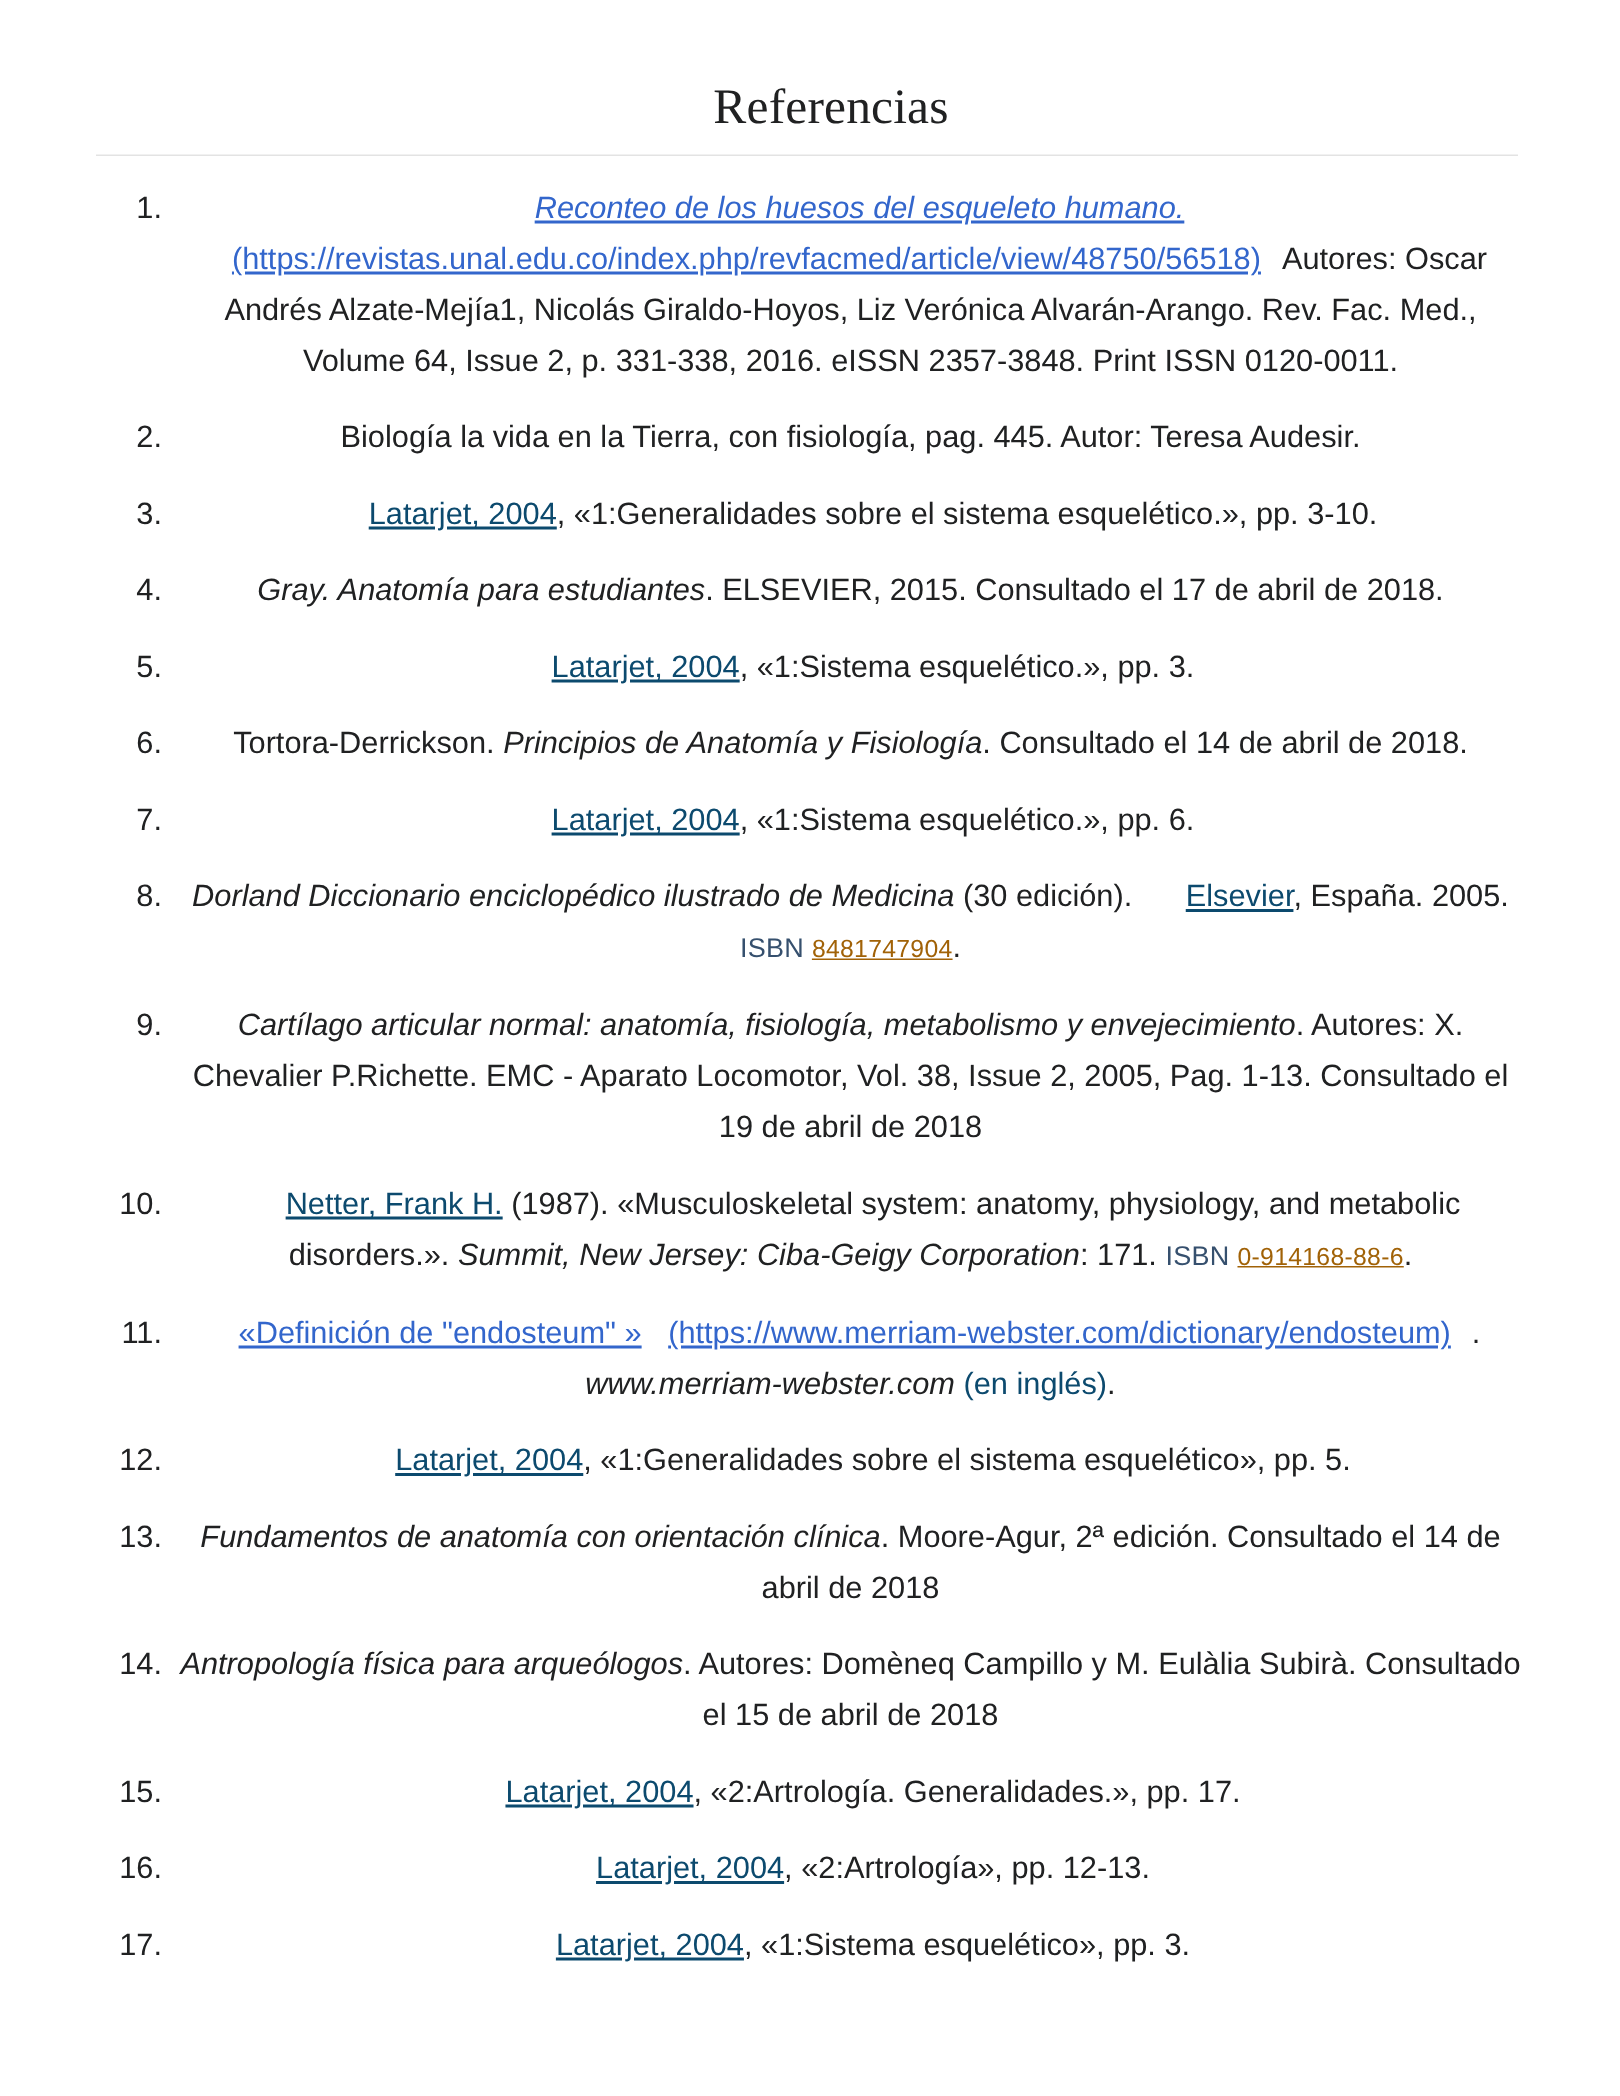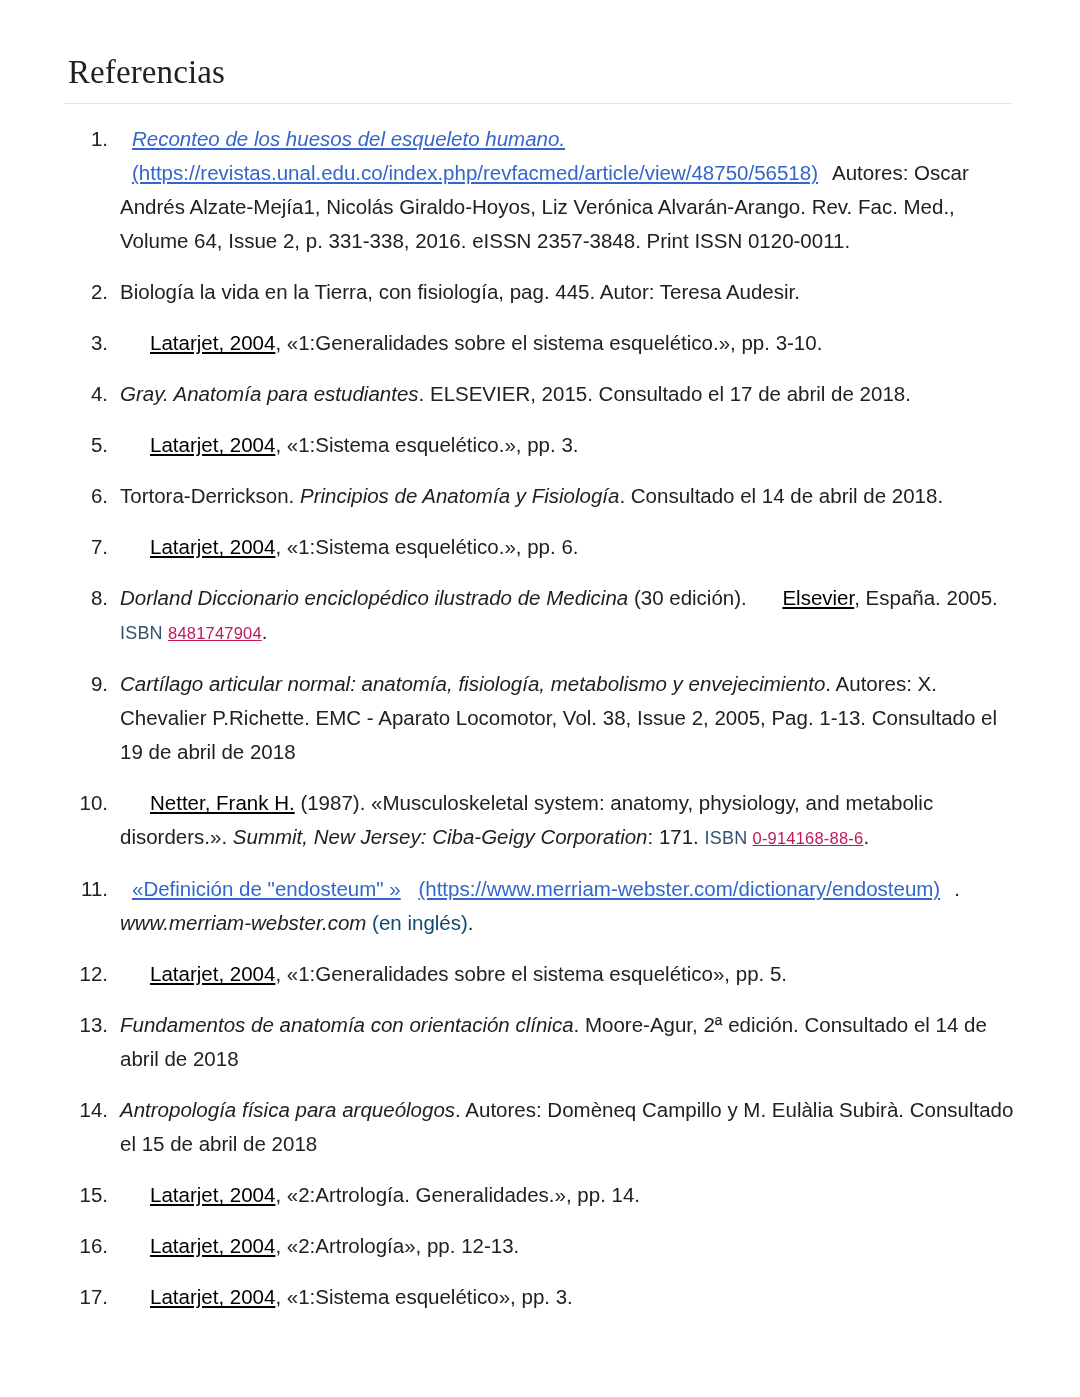--- a/index.html
+++ b/index.html
@@ -10,20 +10,21 @@
   body {
     width: 1080px;
     height: 1397px;
     font-family: "Liberation Sans", sans-serif;
     color: #202122;
     -webkit-font-smoothing: antialiased;
   }
   .page {
     padding: 52px 40px 0 64px;
     box-sizing: border-box;
+    text-align: center;
   }
   .section-heading {
     font-family: "Liberation Serif", serif;
     font-size: 33px;
     font-weight: normal;
     line-height: 1.25;
     color: #202122;
     margin: 0 0 10px 0;
     padding: 0 0 0 4px;
     letter-spacing: 0.1px;
@@ -55,39 +56,39 @@
     position: absolute;
     left: 0;
     top: 0;
     width: 44px;
     text-align: right;
     font-size: 20.5px;
     line-height: 34px;
     color: #202122;
   }
   .lnk {
-    color: #000000;
+    color: #0c4a6e;
     margin-left: 30px;
   }
   .ext {
     color: #3366cc;
     word-break: break-word;
     margin-left: 12px;
   }
   .it {
     font-style: italic;
   }
   .isbn-label {
     font-size: 18px;
     color: #36506e;
     letter-spacing: 0.2px;
   }
   .isbn-num {
     font-size: 16.5px;
-    color: #be185d;
+    color: #a16207;
     letter-spacing: 0.2px;
   }
   .muted {
     color: #0c4a6e;
   }
   .gap {
     display: inline-block;
     width: 14px;
   }
 </style>
@@ -151,21 +152,21 @@
 
     <li>
       <span class="it">Fundamentos de anatomía con orientación clínica</span><span>. Moore-Agur, 2ª edición. Consultado el 14 de abril de 2018</span>
     </li>
 
     <li>
       <span class="it">Antropología física para arqueólogos</span><span>. Autores: Domèneq Campillo y M. Eulàlia Subirà. Consultado el 15 de abril de 2018</span>
     </li>
 
     <li>
-      <a class="lnk" href="#">Latarjet, 2004</a><span>, «2:Artrología. Generalidades.», pp. 14.</span>
+      <a class="lnk" href="#">Latarjet, 2004</a><span>, «2:Artrología. Generalidades.», pp. 17.</span>
     </li>
 
     <li>
       <a class="lnk" href="#">Latarjet, 2004</a><span>, «2:Artrología», pp. 12-13.</span>
     </li>
 
     <li>
       <a class="lnk" href="#">Latarjet, 2004</a><span>, «1:Sistema esquelético», pp. 3.</span>
     </li>
 

